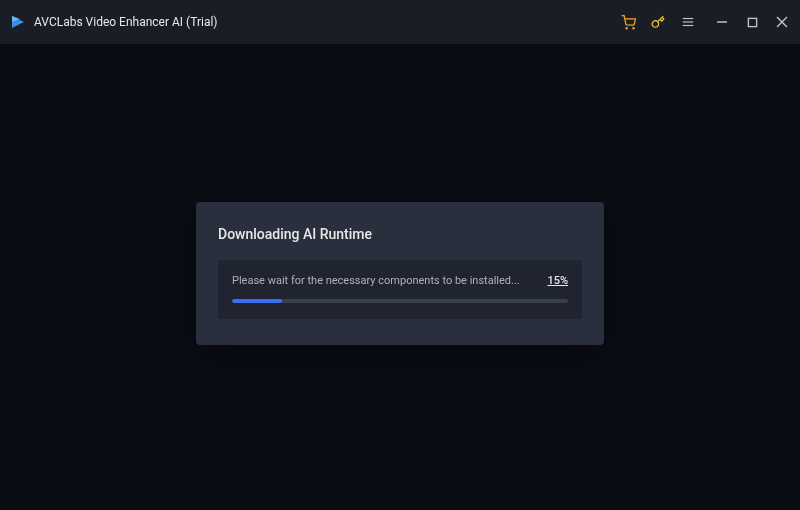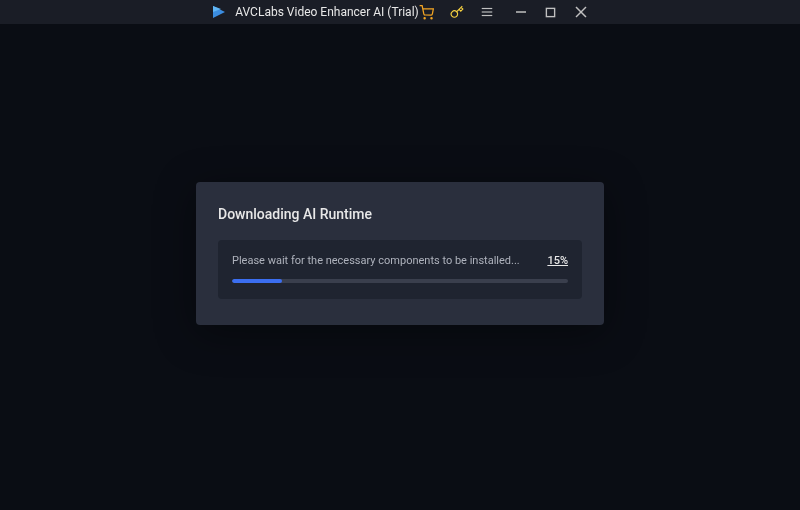--- a/index.html
+++ b/index.html
@@ -9,26 +9,26 @@
     }
     body {
       width: 800px;
       height: 510px;
       background: #0a0d14;
       font-family: -apple-system, BlinkMacSystemFont, "Segoe UI", Roboto, sans-serif;
       overflow: hidden;
       position: relative;
     }
     .titlebar {
-      height: 24px;
+      height: 44px;
       background: #1a1d26;
       display: flex;
       align-items: center;
       padding: 0 10px;
-      justify-content: center;
+      justify-content: space-between;
     }
     .titlebar-left {
       display: flex;
       align-items: center;
       gap: 8px;
     }
     .app-logo {
       width: 16px;
       height: 16px;
       display: flex;

